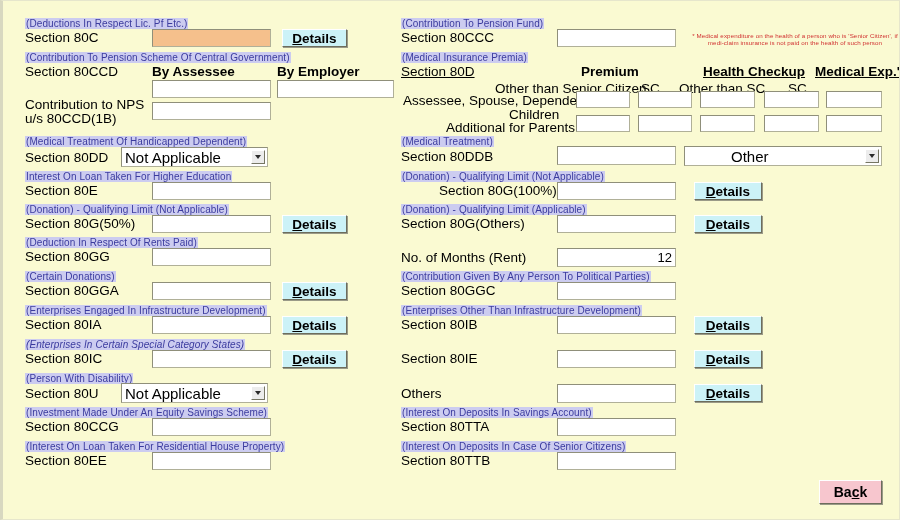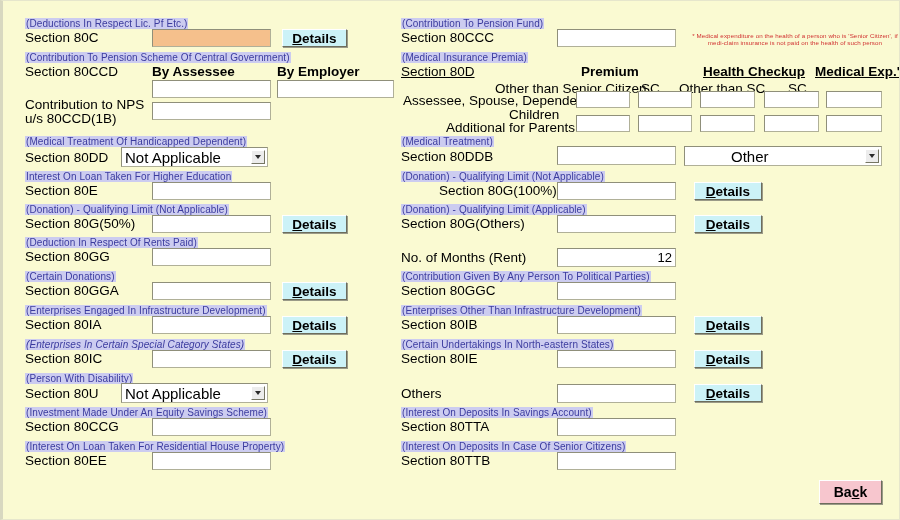--- a/index.html
+++ b/index.html
@@ -277,21 +277,20 @@
   <div class="inp" style="left:554px;top:281px;width:119px;height:18px;"></div>
 
   <div class="cap" style="left:398px;top:304px;">(Enterprises Other Than Infrastructure Development)</div>
   <div class="lbl" style="left:398px;top:316px;">Section 80IB</div>
   <div class="inp" style="left:554px;top:315px;width:119px;height:18px;"></div>
   <div class="btn" style="left:691px;top:315px;width:68px;height:18px;">
       <span class="acc">D</span>
       <span>etails</span>
     </div>
 
-  <div class="cap" style="left:398px;top:338px;">(Certain Undertakings In North-eastern States)</div>
   <div class="lbl" style="left:398px;top:350px;">Section 80IE</div>
   <div class="inp" style="left:554px;top:349px;width:119px;height:18px;"></div>
   <div class="btn" style="left:691px;top:349px;width:68px;height:18px;">
       <span class="acc">D</span>
       <span>etails</span>
     </div>
 
   <div class="lbl" style="left:398px;top:385px;">Others</div>
   <div class="inp" style="left:554px;top:383px;width:119px;height:19px;"></div>
   <div class="btn" style="left:691px;top:383px;width:68px;height:18px;">

